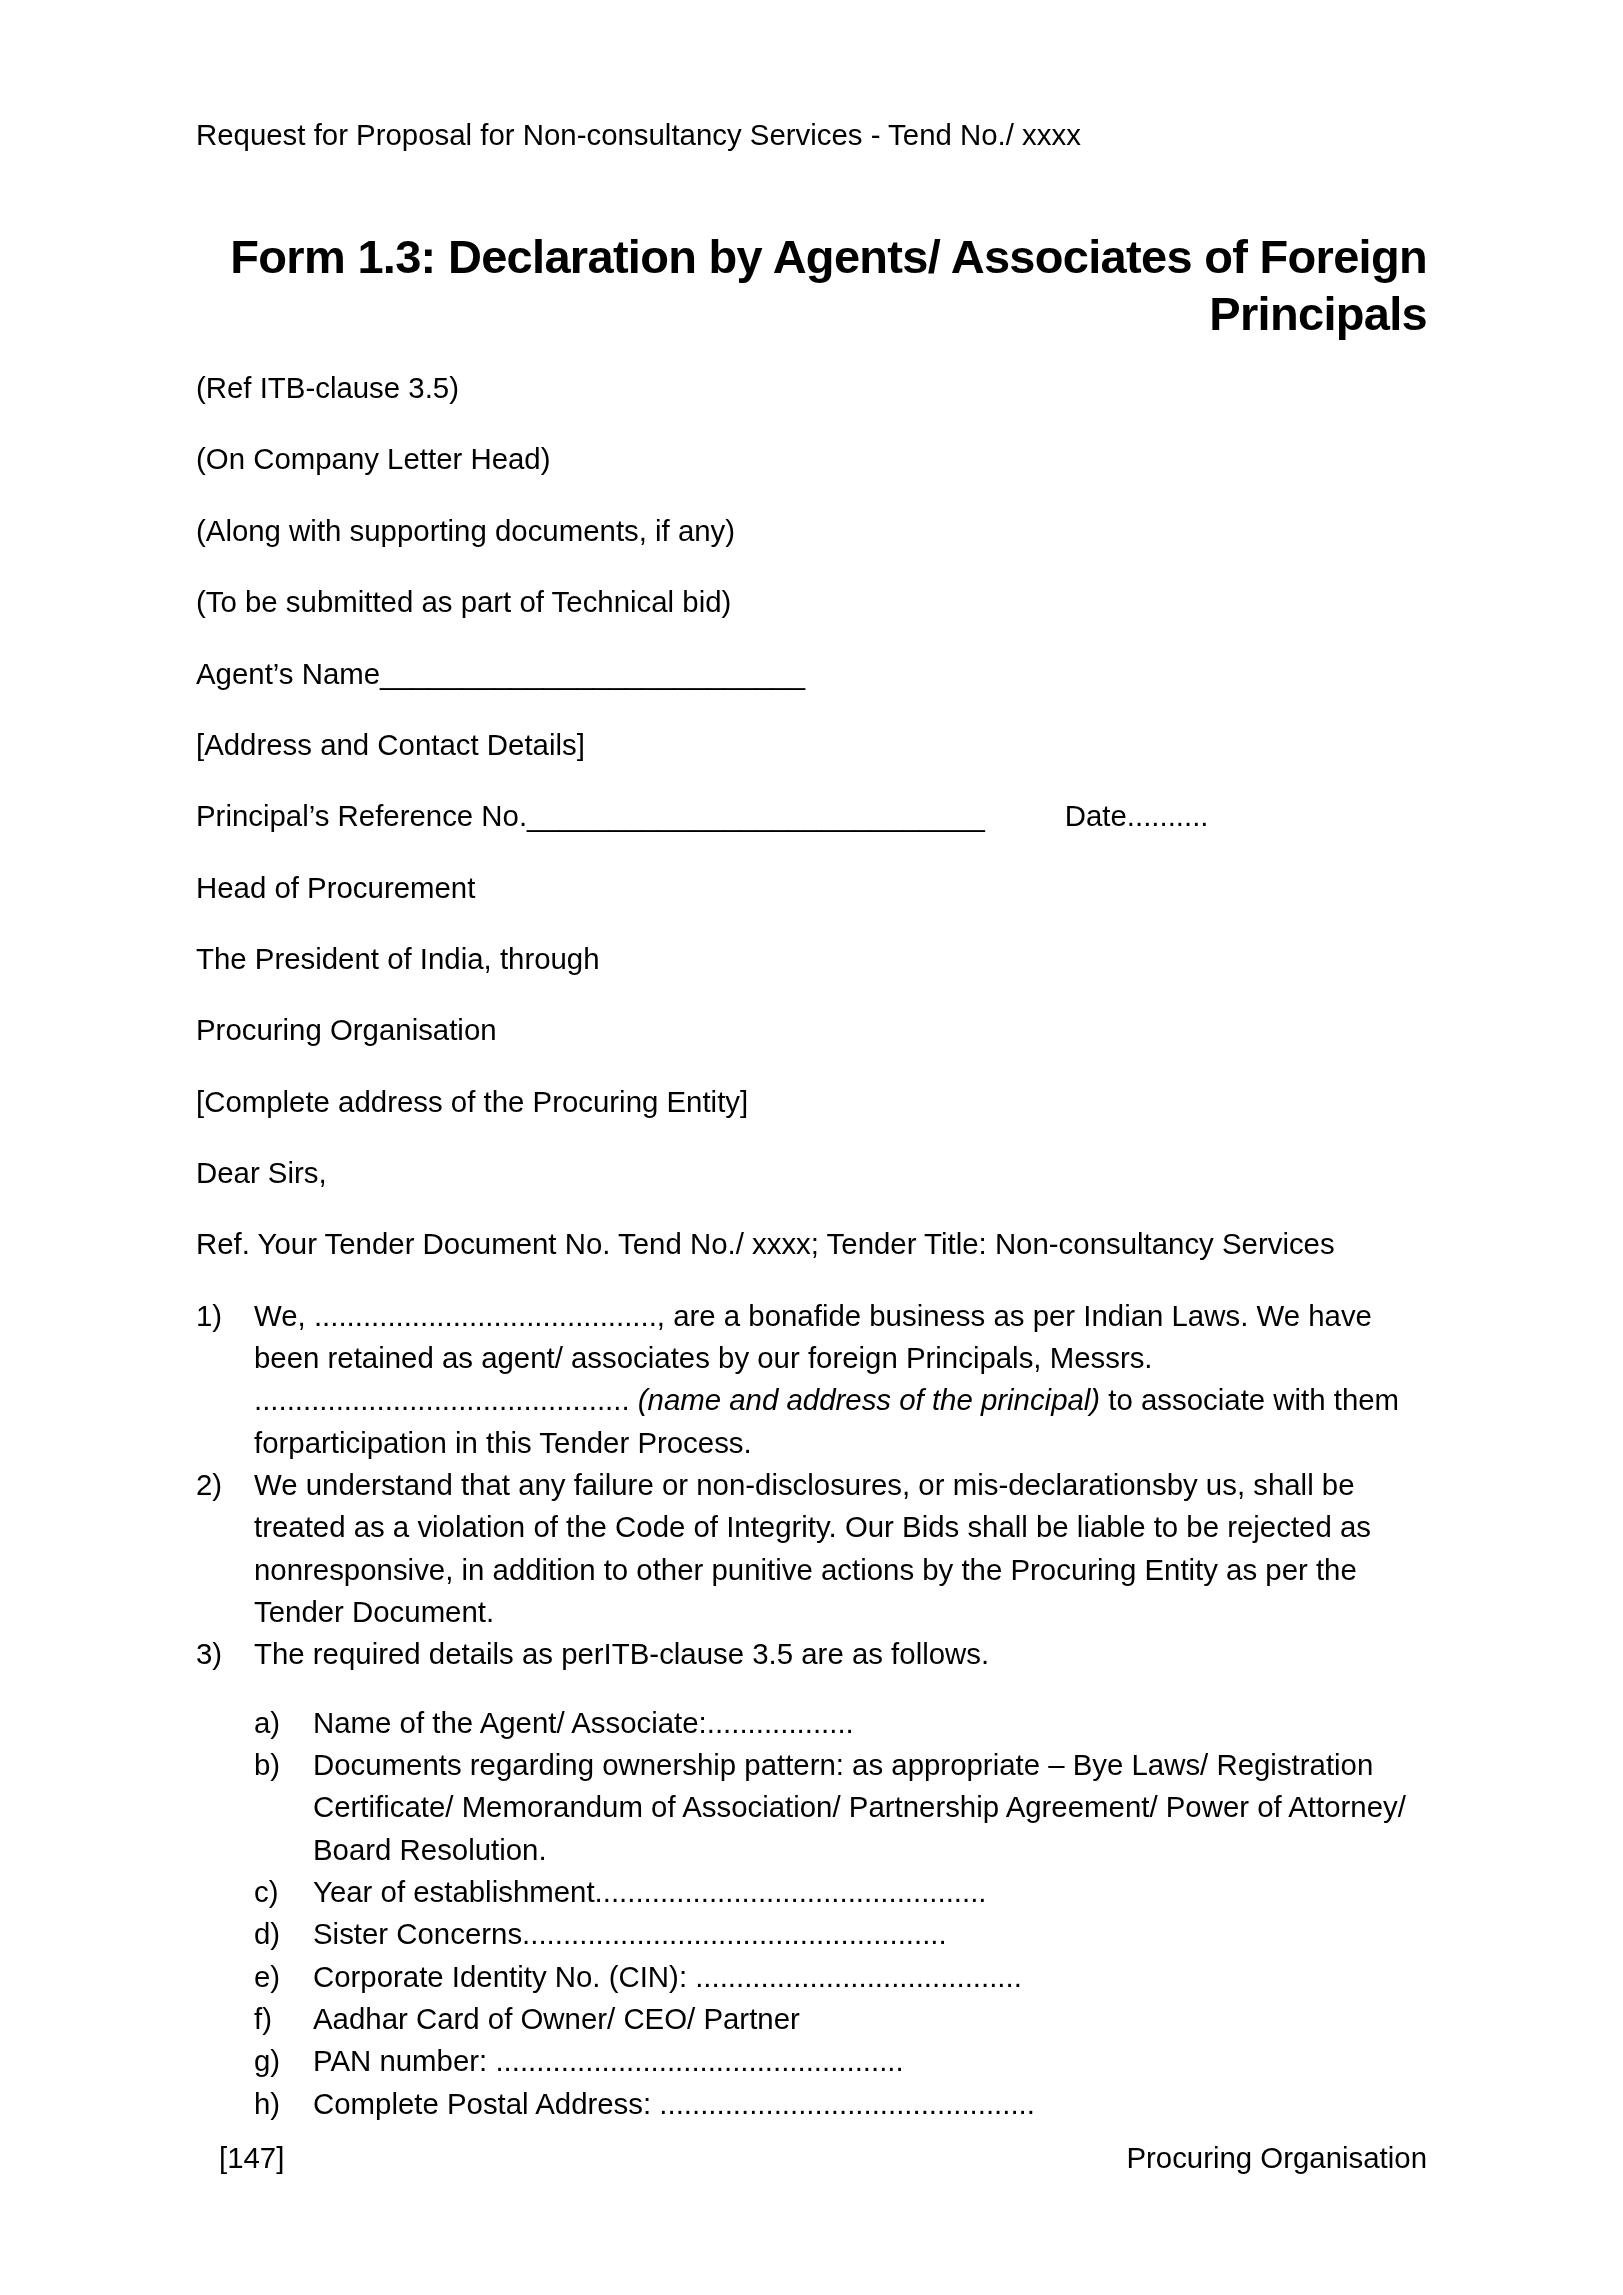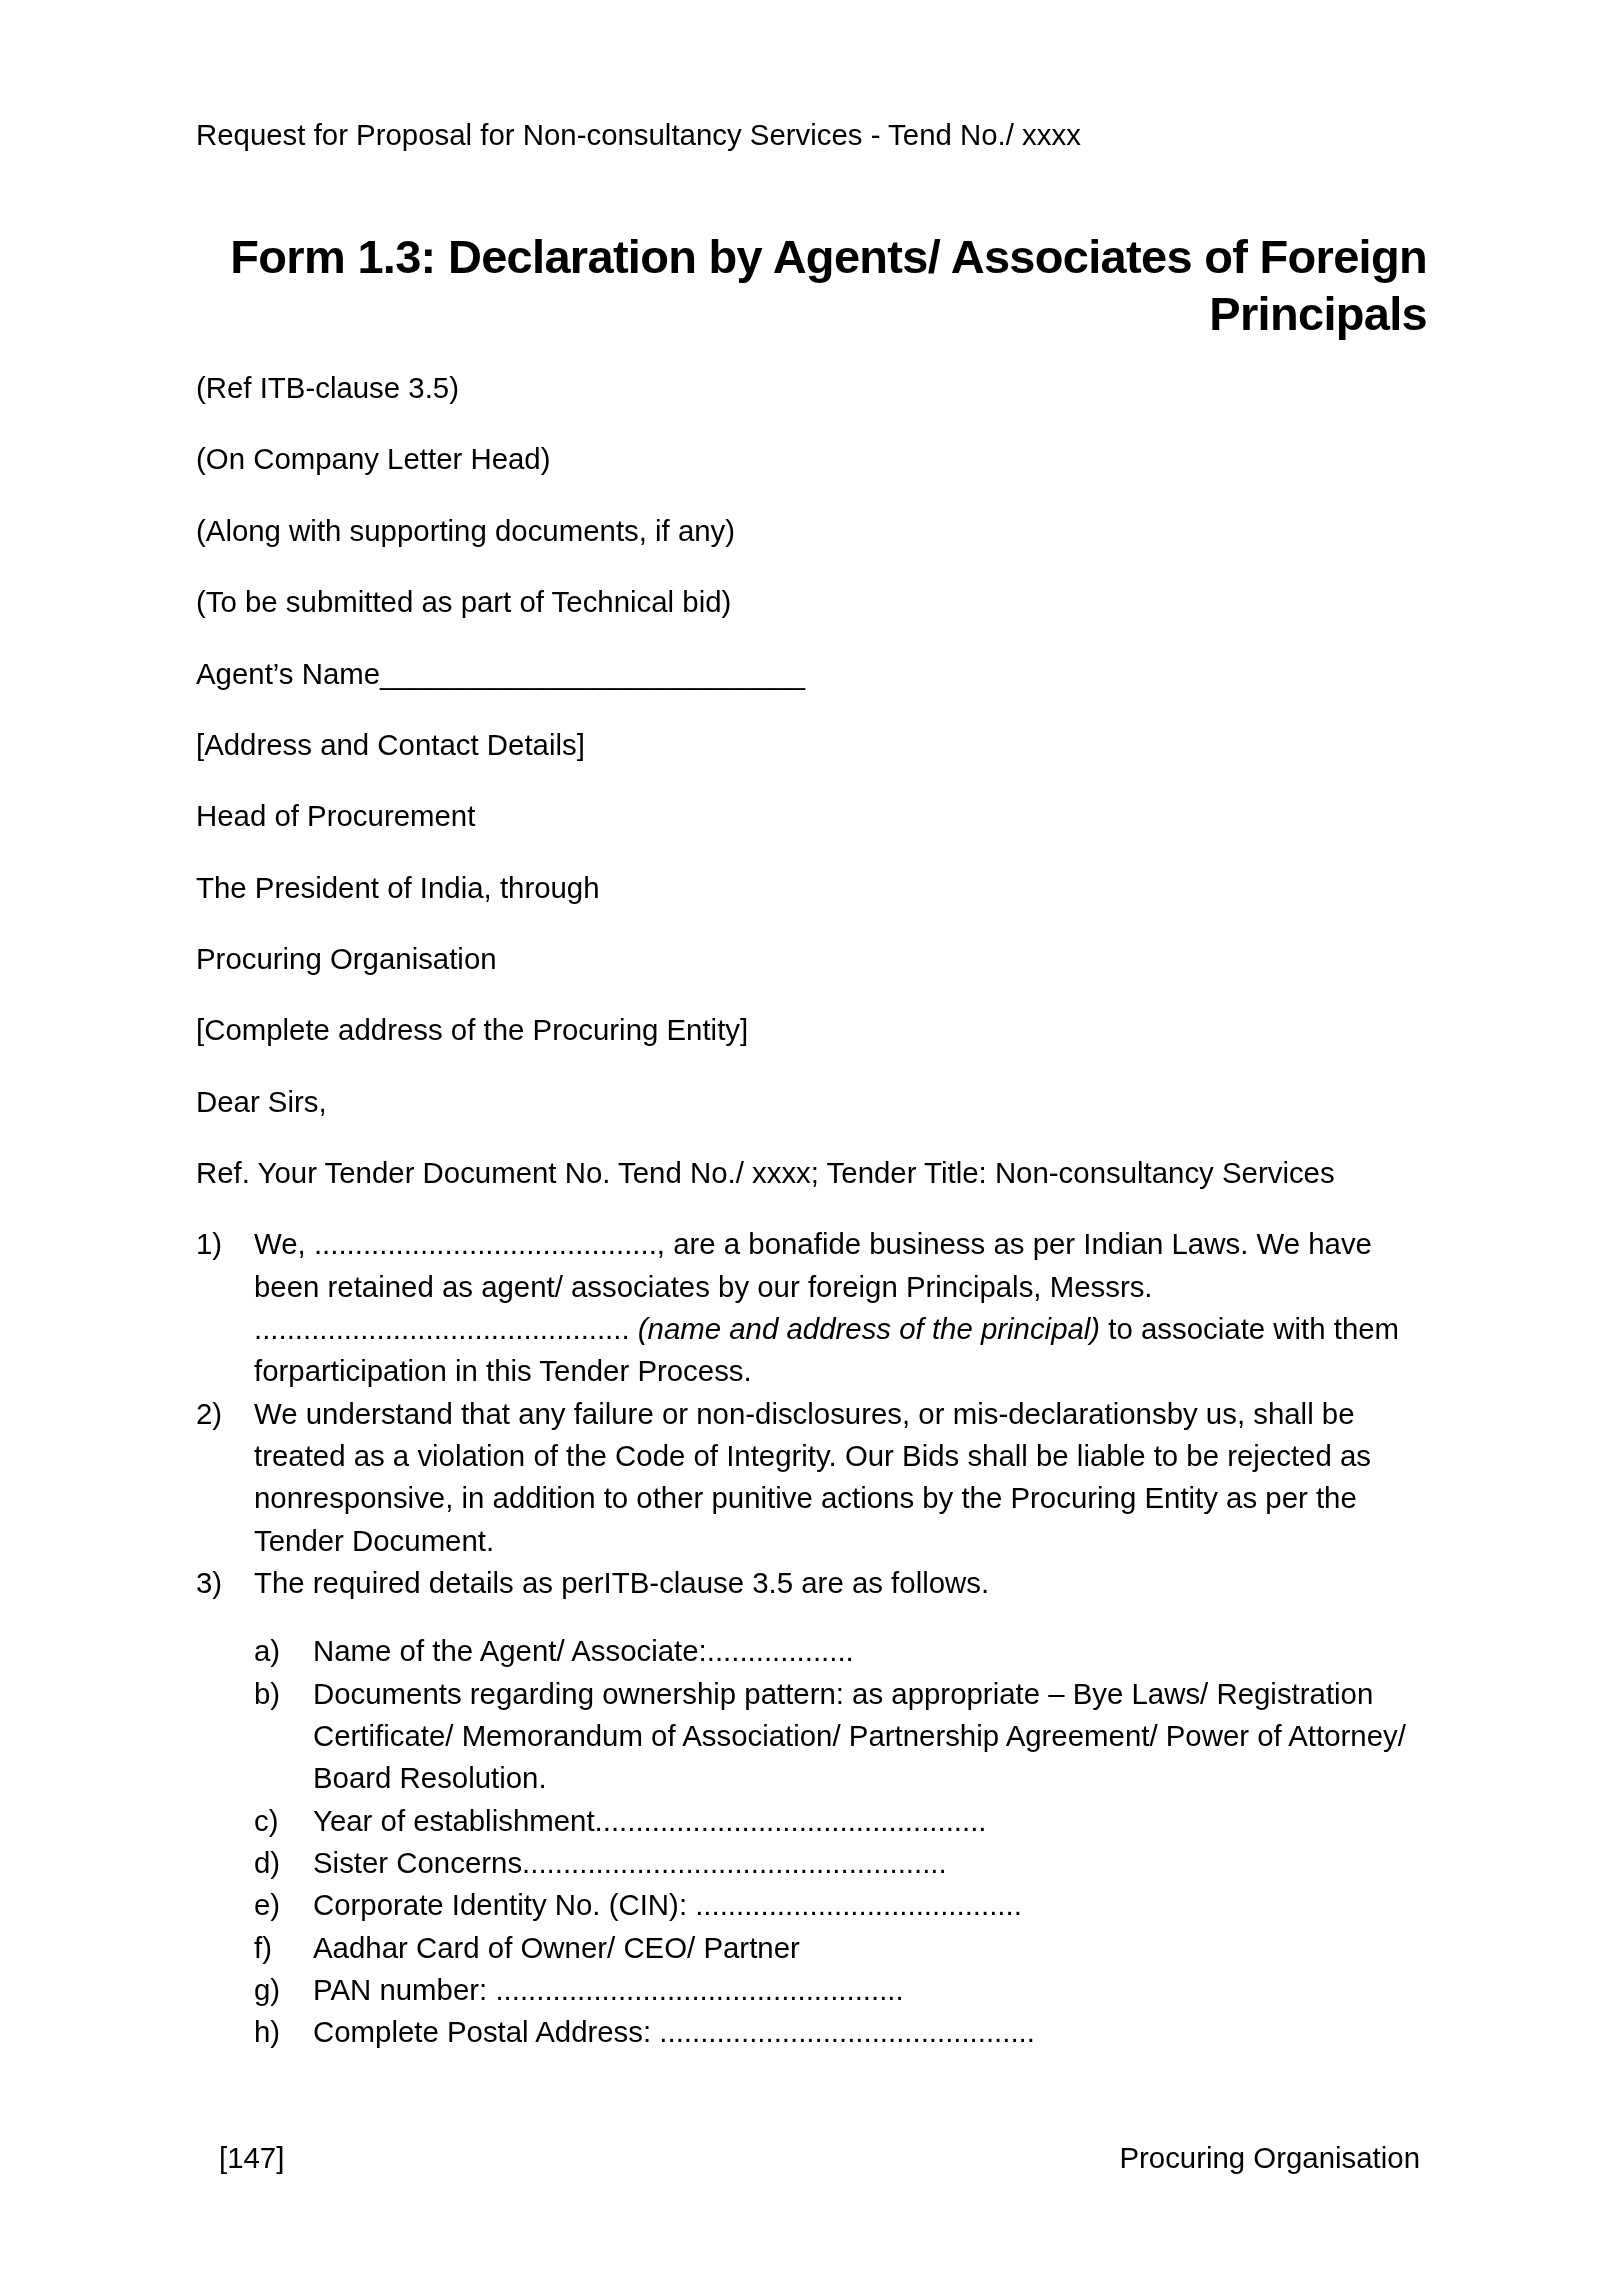--- a/index.html
+++ b/index.html
@@ -61,21 +61,21 @@
   }
   .sublist .li > .marker {
     flex: 0 0 59px;
   }
   .italic {
     font-style: italic;
   }
   .footer {
     position: absolute;
     left: 196px;
-    right: 203px;
+    right: 196px;
     top: 2137px;
     display: flex;
     justify-content: space-between;
     align-items: baseline;
   }
   .footer .page-num {
     padding-left: 23px;
   }
 </style>
 </head>
@@ -90,20 +90,21 @@
 
   <p class="line">(Ref ITB-clause 3.5)</p>
   <p class="line">(On Company Letter Head)</p>
   <p class="line">(Along with supporting documents, if any)</p>
   <p class="line">(To be submitted as part of Technical bid)</p>
 
   <p class="line"><span>Agent’s Name</span><span>__________________________</span></p>
 
   <p class="line">[Address and Contact Details]</p>
 
+  <p class="line"><span>Principal’s Reference No.</span><span>____________________________</span><span class="date-gap">Date..........</span></p>
 
   <p class="line">Head of Procurement</p>
   <p class="line">The President of India, through</p>
   <p class="line">Procuring Organisation</p>
   <p class="line">[Complete address of the Procuring Entity]</p>
 
   <p class="line">Dear Sirs,</p>
 
   <p class="line">Ref. Your Tender Document No. Tend No./ xxxx; Tender Title: Non-consultancy Services</p>
 

